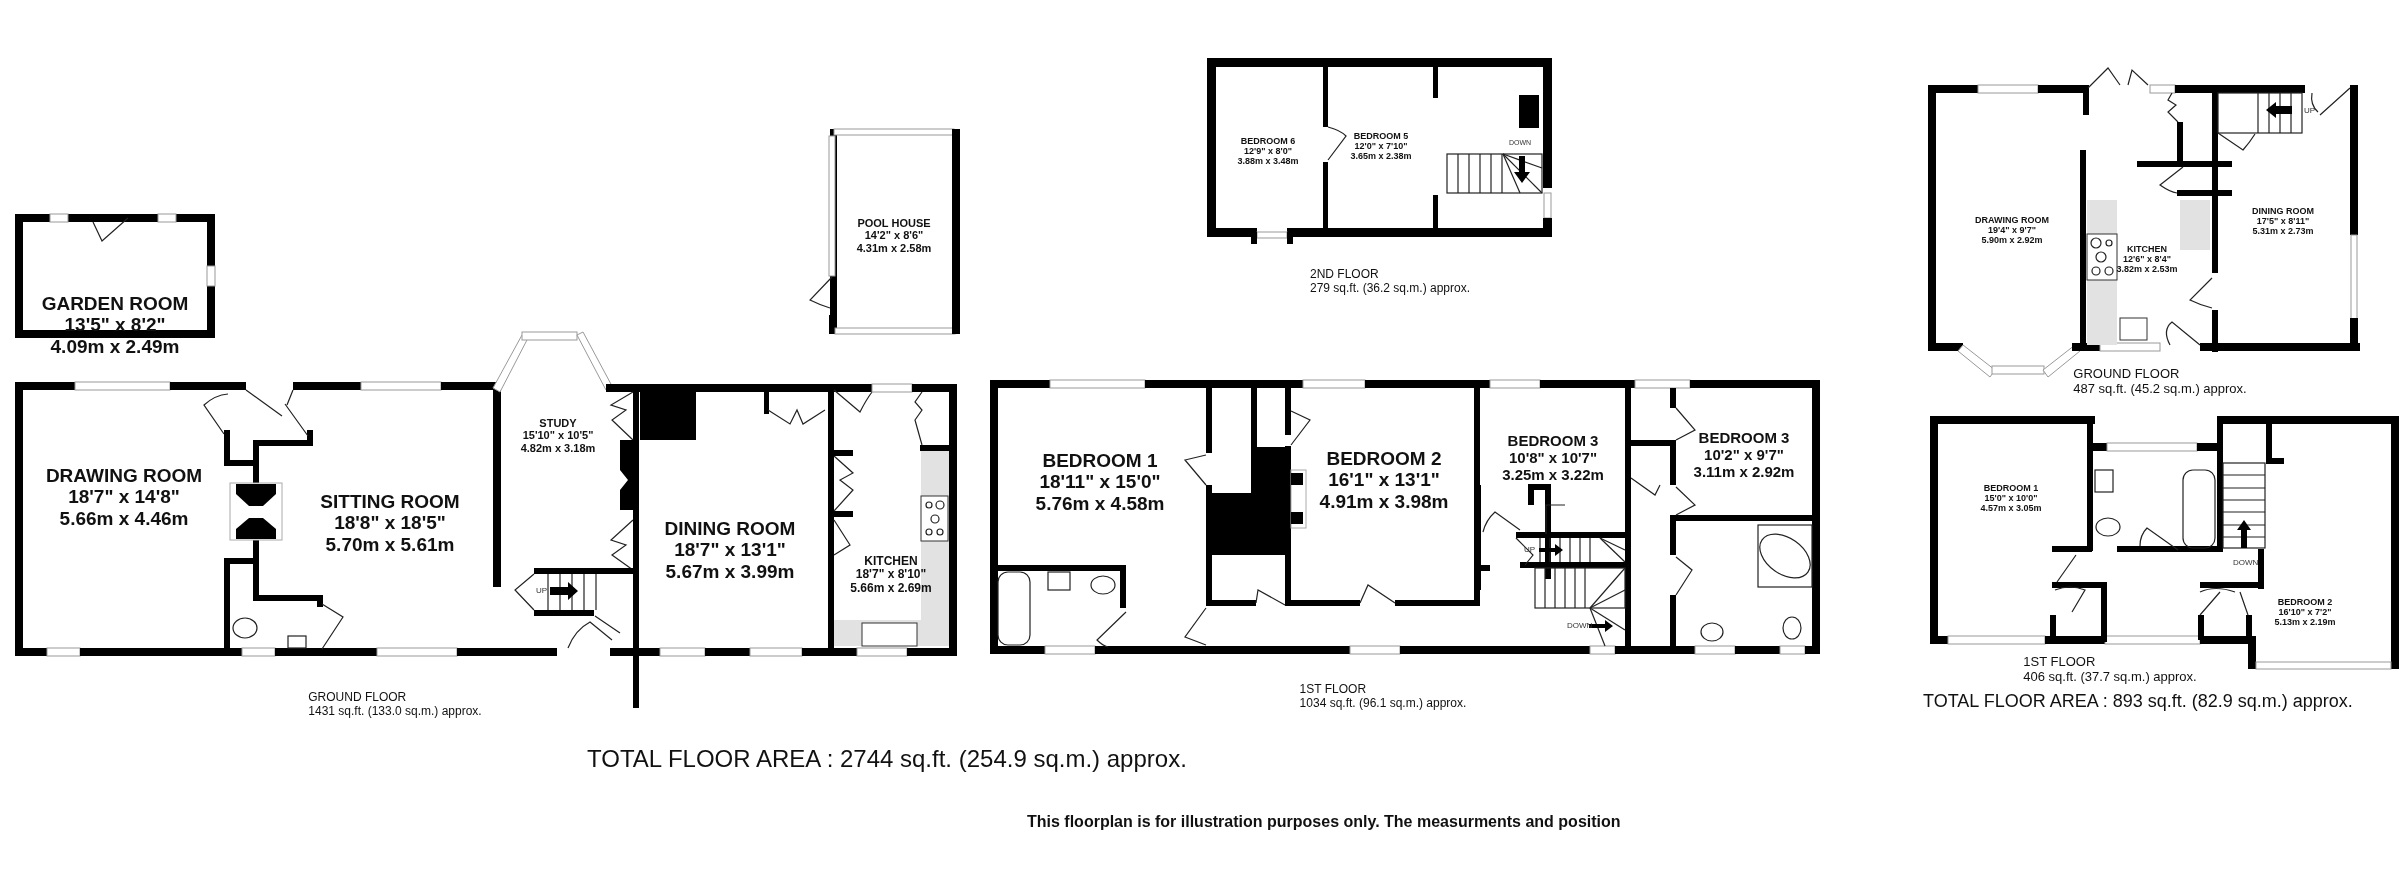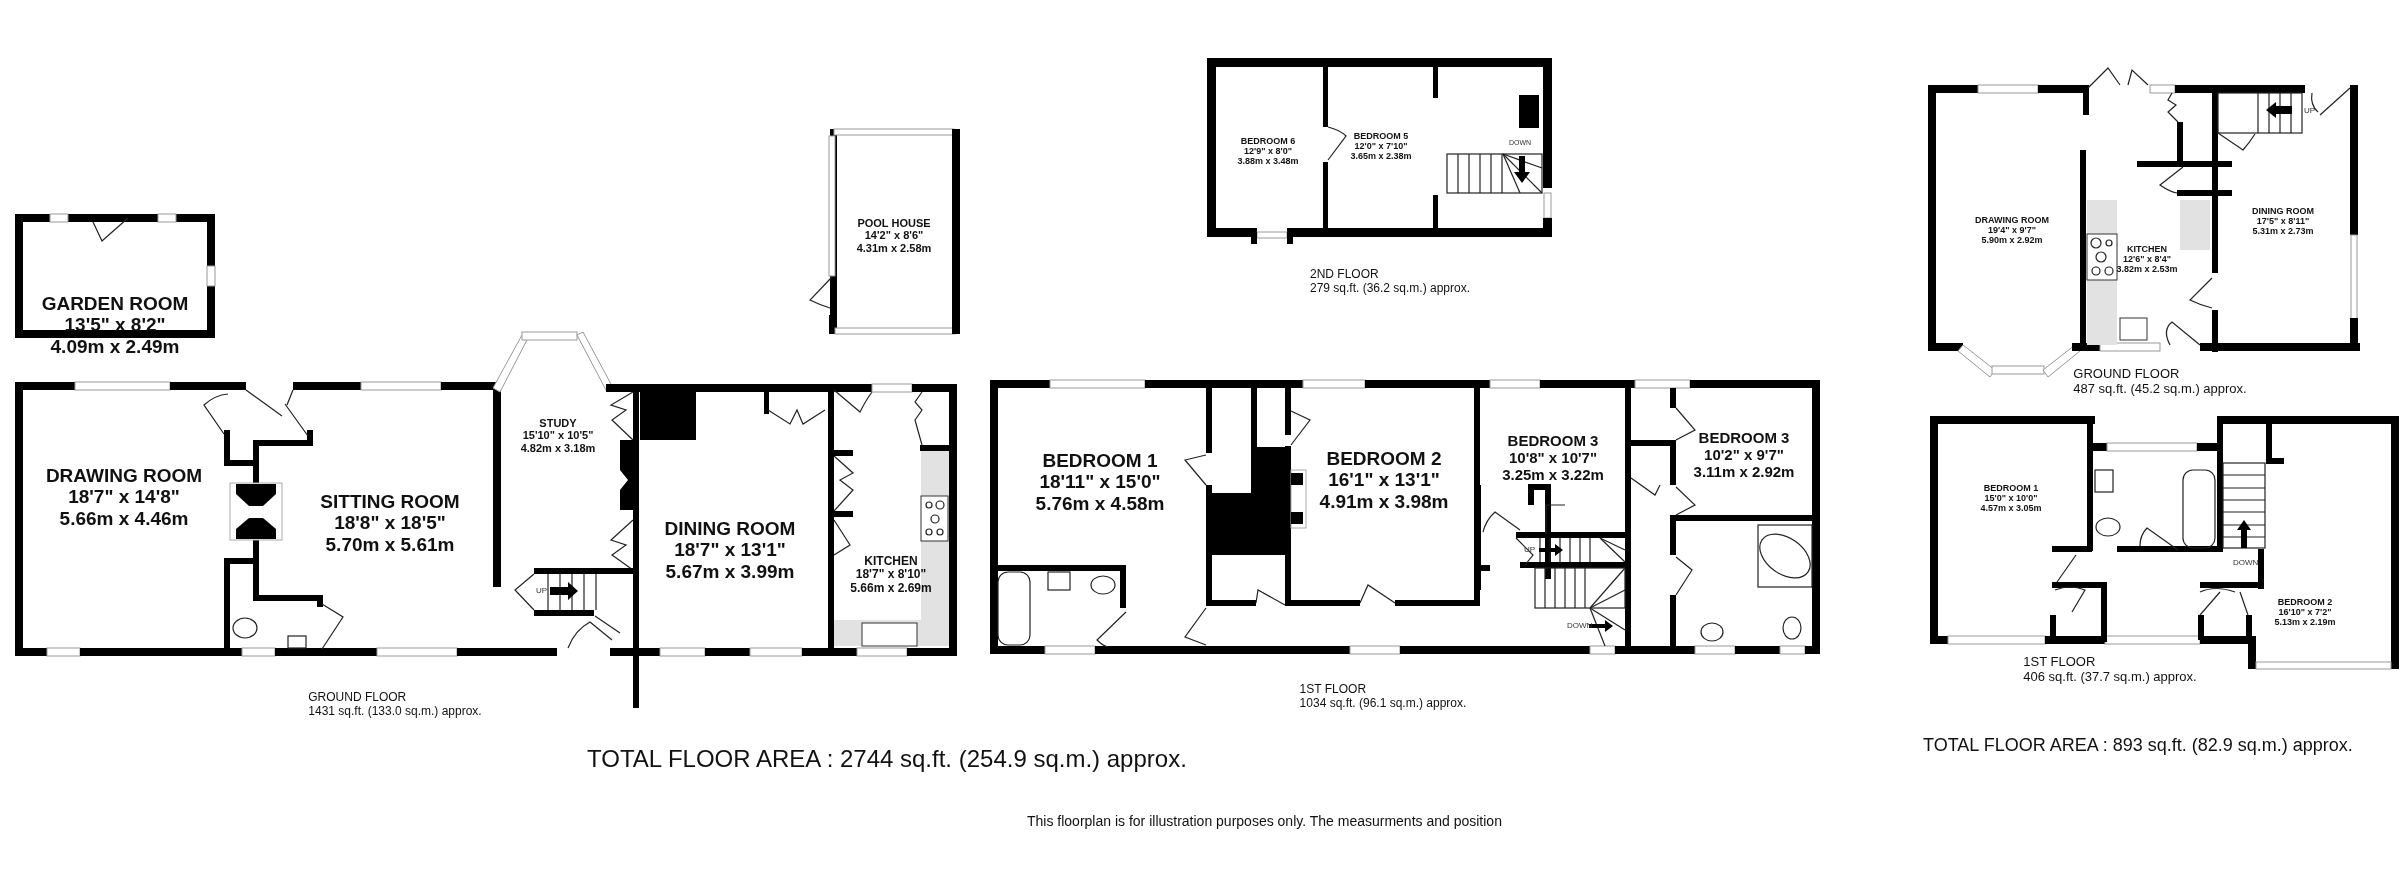--- a/index.html
+++ b/index.html
@@ -13,21 +13,21 @@
   .lbl span { display: block; }
   .big { font-size: 19px; }
   .mid { font-size: 15px; }
   .sml { font-size: 11px; }
   .xs { font-size: 9px; }
   .floor-cap { position: absolute; text-align: left; white-space: nowrap; transform: translateX(-50%); font-size: 12px; line-height: 1.15; }
   .floor-cap span { display: block; }
   .cap-lg { font-size: 13px; }
   .total { position: absolute; white-space: nowrap; font-size: 24px; }
   .total-sm { position: absolute; white-space: nowrap; font-size: 18px; }
-  .disclaimer { position: absolute; font-size: 14px; line-height: 1.3; white-space: nowrap; }
+  .disclaimer { position: absolute; font-size: 16px; line-height: 1.3; white-space: nowrap; font-weight: bold; }
   .disclaimer span { display: block; }
   .stair-lbl { position: absolute; font-size: 8px; color: #333; }
 </style>
 </head>
 <body>
 
 <svg class="plan" viewBox="0 0 2400 875">
 
   <g>
     <rect class="wall" x="15" y="214" width="200" height="8"></rect>
@@ -484,17 +484,17 @@
   <span>BEDROOM 2</span>
   <span>16'10"  x 7'2"</span>
   <span>5.13m  x 2.19m</span>
 </div>
 <div class="stair-lbl" style="left:2233px; top:558px;">DOWN</div>
 <div class="floor-cap cap-lg" style="left:2110px; top:655px;">
   <span>1ST FLOOR</span>
   <span>406 sq.ft. (37.7 sq.m.) approx.</span>
 </div>
 
-<div class="total-sm" style="left:1923px; top:735px;">TOTAL FLOOR AREA : 893 sq.ft. (82.9 sq.m.) approx.</div>
+<div class="total-sm" style="left:1923px; top:691px;">TOTAL FLOOR AREA : 893 sq.ft. (82.9 sq.m.) approx.</div>
 
 <div class="disclaimer" style="left:1027px; top:812px;">
   <span>This floorplan is for illustration purposes only. The measurments and position</span>
 </div>
 
 </body></html>

